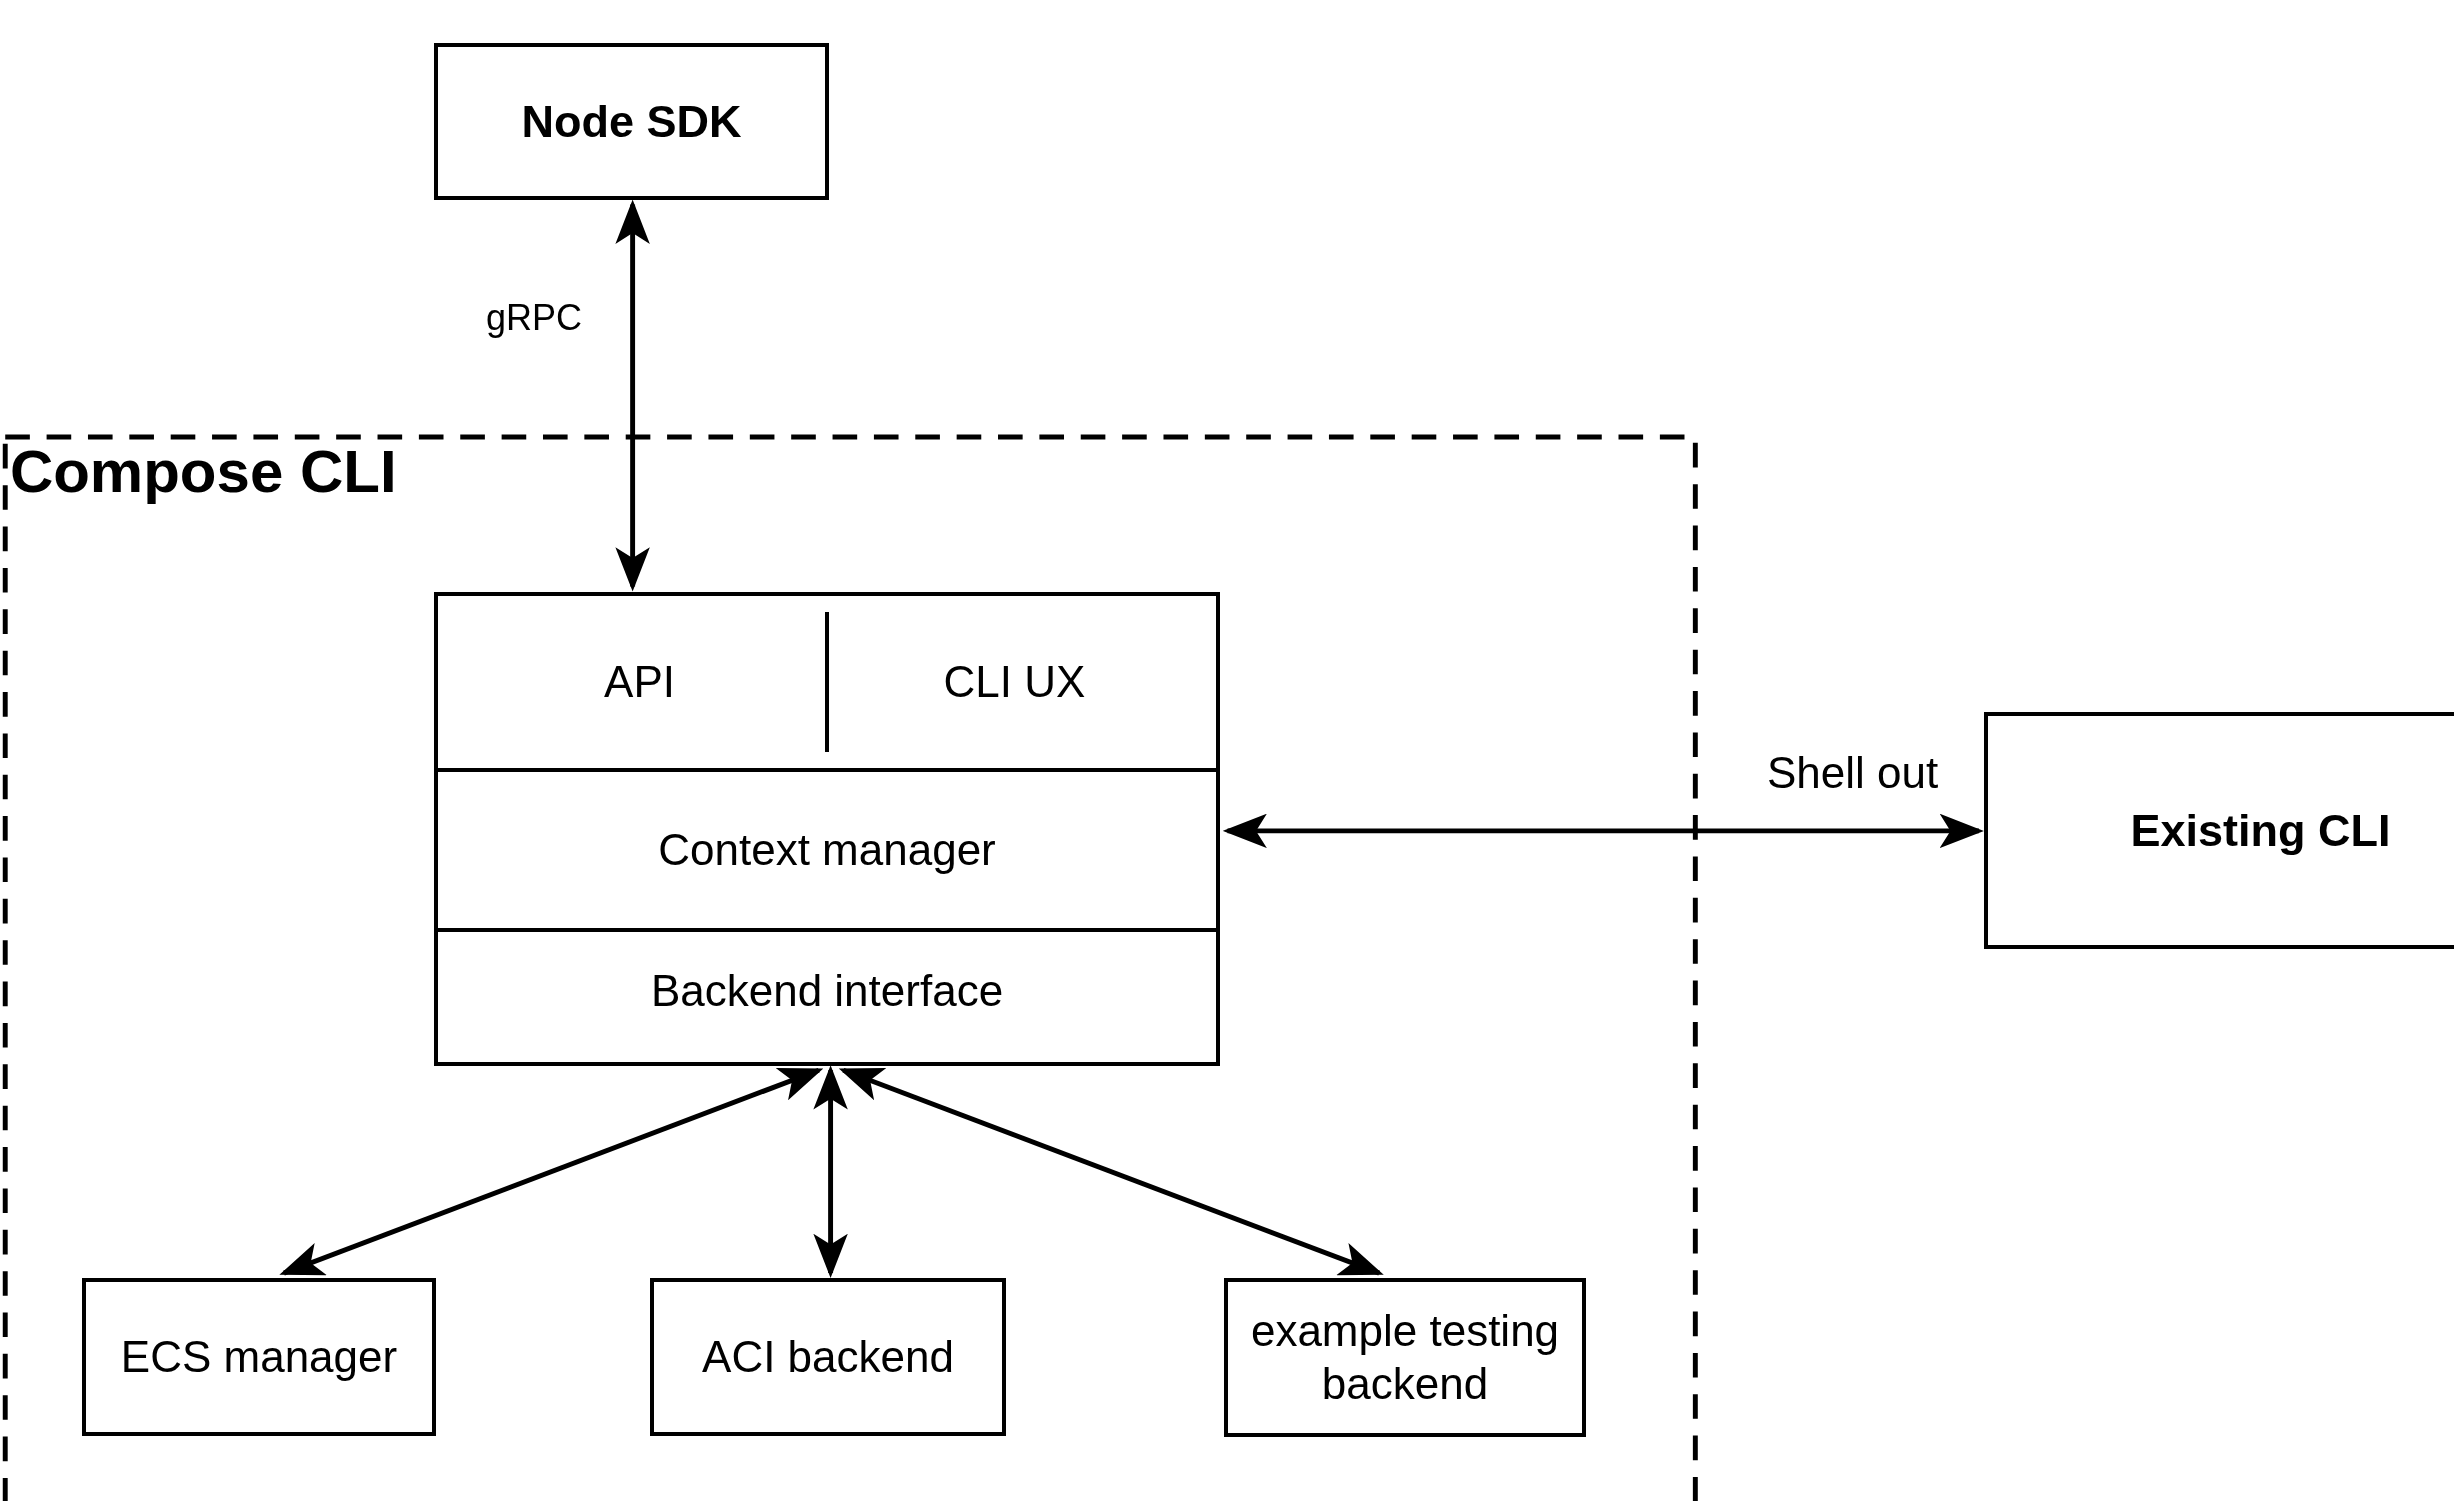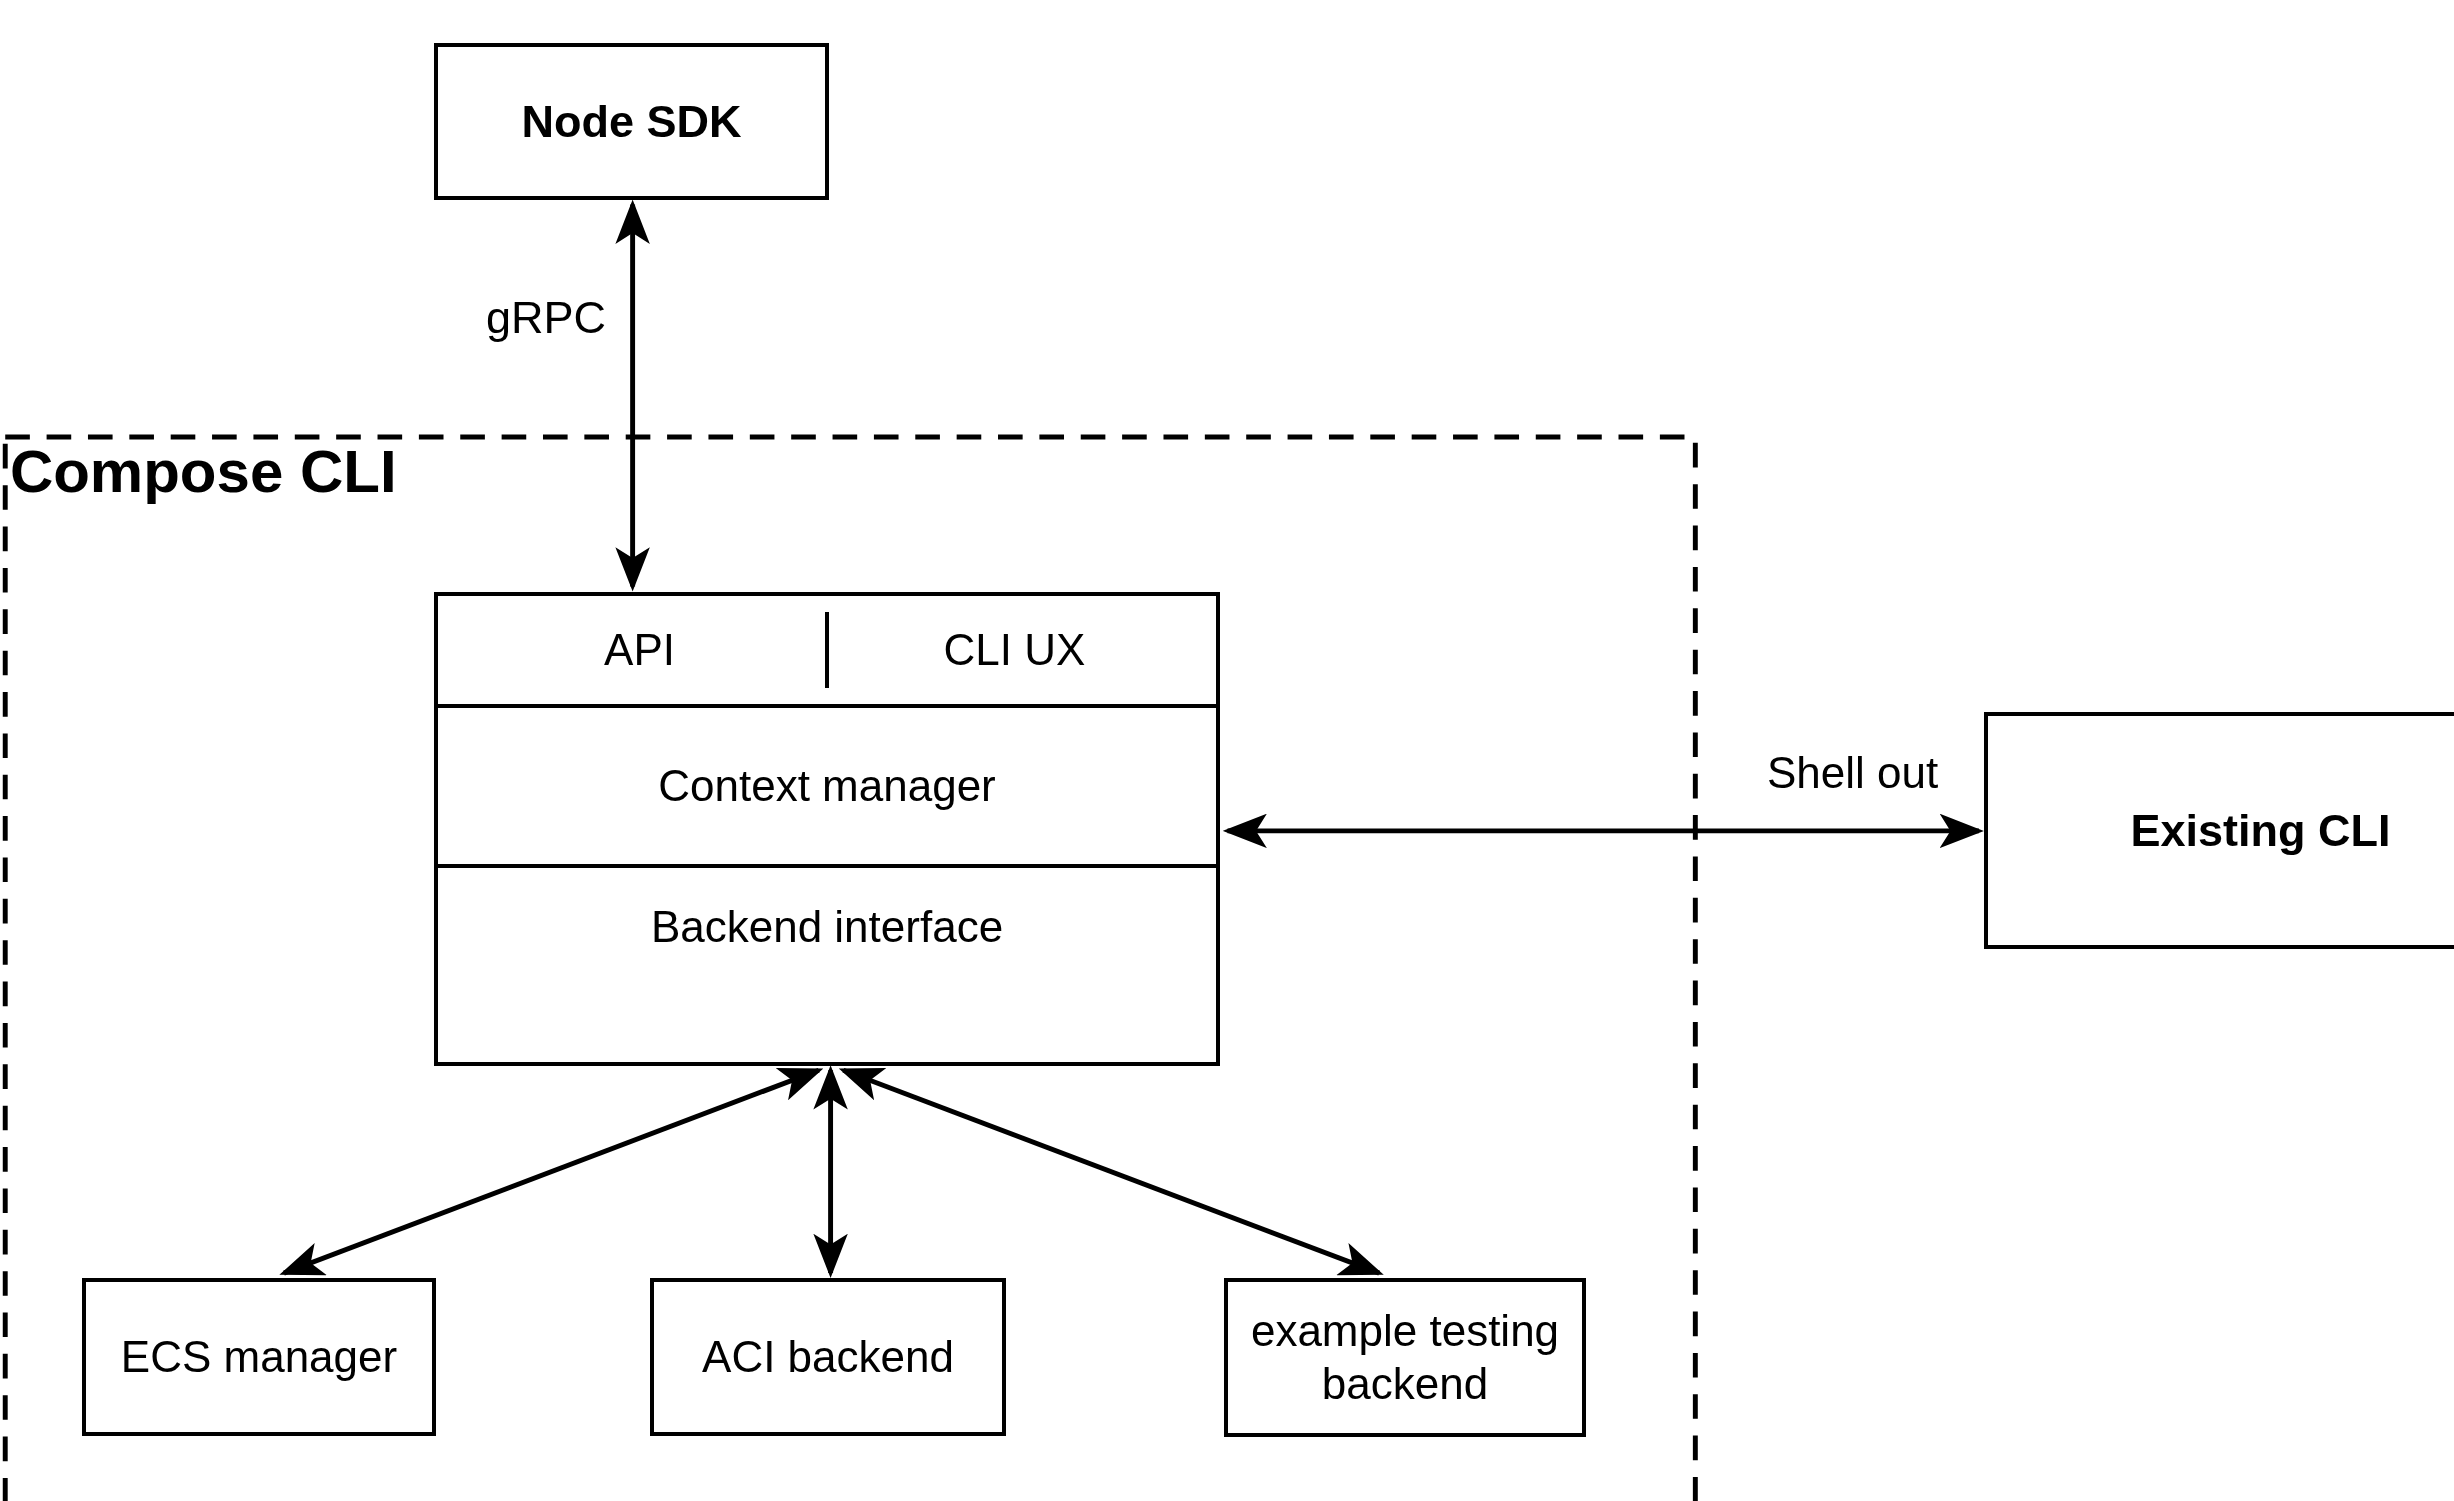--- a/index.html
+++ b/index.html
@@ -62,21 +62,21 @@
     z-index: 1;
     font-size: 44px;
   }
   .crow {
     box-sizing: border-box;
     display: flex;
     align-items: center;
     justify-content: center;
     width: 100%;
   }
-  #compound-row-top { height: 112px; border-bottom: 4.9px solid #000000; padding: 16px; }
+  #compound-row-top { height: 176px; border-bottom: 4.9px solid #000000; padding: 16px; }
   #compound-row-top .cell {
     box-sizing: border-box;
     height: 100%;
     display: flex;
     align-items: center;
     justify-content: center;
   }
   #api-cell    { width: 390px; border-right: 4.9px solid #000000; }
   #cli-ux-cell { width: 386px; }
   #context-manager-row   { height: 160px; border-bottom: 4.9px solid #000000; }
@@ -84,21 +84,21 @@
 
   
   .float-label {
     position: absolute;
     z-index: 2;
     font-size: 44px;
     line-height: 53px;
     white-space: nowrap;
   }
   #compose-cli-label { left: 9.9px;   top: 406px; font-size: 60px; font-weight: 700; line-height: 51px; }
-  #grpc-label        { left: 486px;  top: 252px; font-size: 45px; line-height: 51px; }
+  #grpc-label        { left: 486px;  top: 252px; font-size: 36px; line-height: 51px; }
   #existing-context-label { left: 1249px; top: 706px; width: 347px; text-align: center; }
   #shell-out-label        { left: 1746px; top: 706px; width: 213px; text-align: center; }
 </style>
 </head>
 <body>
 
 <div id="canvas">
 
   <svg id="edges-layer" width="2455" height="1501" viewBox="0 0 2492 1524">
     <defs>

